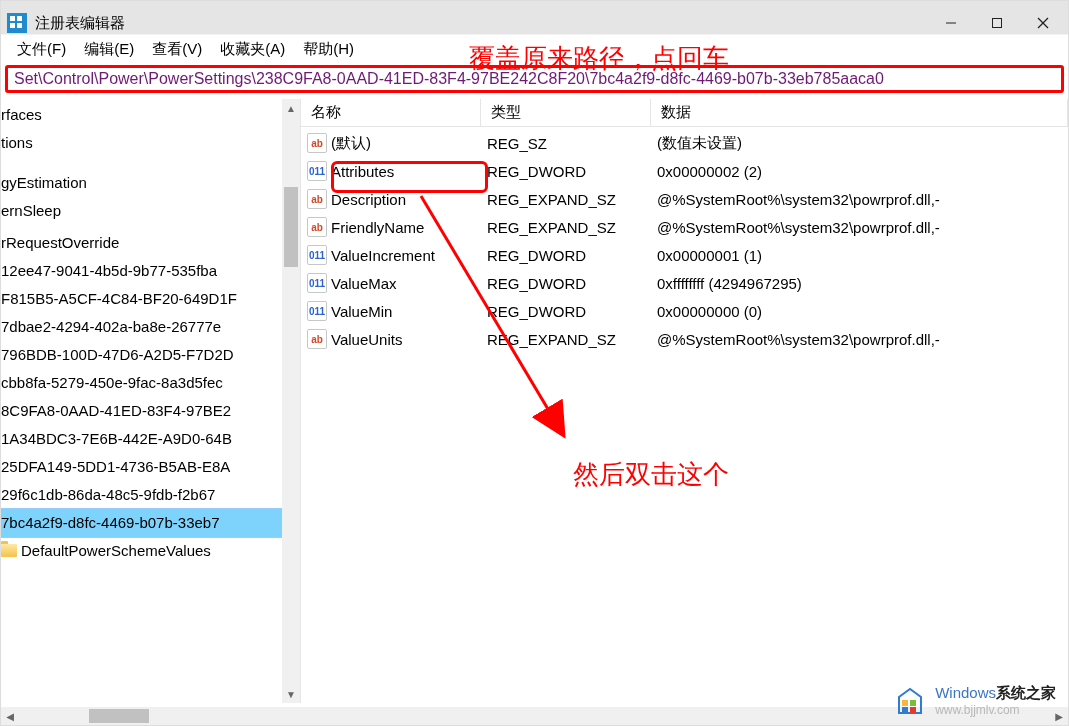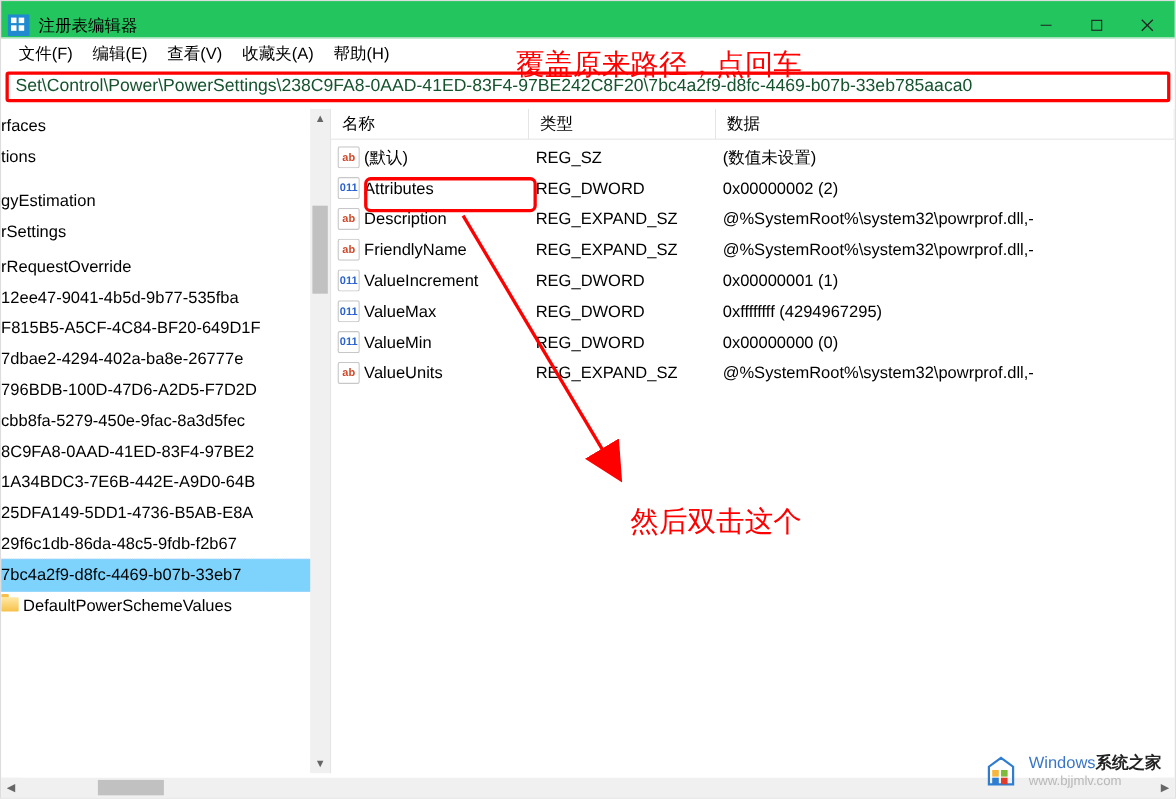--- a/index.html
+++ b/index.html
@@ -13,21 +13,21 @@
     position: relative;
     overflow: hidden;
     border: 1px solid #ddd;
   }
   
   .titlebar {
     height: 34px;
     display: flex;
     align-items: center;
     padding: 11px 2px 0 6px;
-    background: #22c55e;
+    background: #e5e5e5;
     border-bottom: 1px solid #f3f3f3;
   }
   .titlebar .app-icon {
     width: 20px; height: 20px;
     margin-right: 8px;
     display: inline-block;
   }
   .titlebar .title-text { flex: 1; font-size: 15px; }
   .win-btn {
     width: 46px; height: 100%;
@@ -55,21 +55,21 @@
     border: 3px solid #ff0000;
     border-radius: 3px;
     padding: 2px 6px;
     font-size: 16px;
     white-space: nowrap;
     overflow: hidden;
     background: #fff;
     height: 28px;
     display: flex;
     align-items: center;
-    color: #14532d;
+    color: #701a75;
   }
   
   .content {
     display: flex;
     height: calc(100% - 34px - 28px - 38px - 20px);
     position: relative;
   }
   .tree-pane {
     width: 300px;
     border-right: 1px solid #e5e5e5;
@@ -261,21 +261,21 @@
 <div class="content">
 
   <div class="tree-pane">
     <div class="tree-inner" id="tree-inner">
         <div><span>rfaces</span></div>
         <div><span>tions</span></div>
         <div><span></span></div>
         <div><span></span></div>
         <div><span></span></div>
         <div><span>gyEstimation</span></div>
-        <div><span>rSettings</span></div>
+        <div><span>ernSleep</span></div>
         <div><span></span></div>
         <div><span>rRequestOverride</span></div>
         <div><span>12ee47-9041-4b5d-9b77-535fba</span></div>
         <div><span>F815B5-A5CF-4C84-BF20-649D1F</span></div>
         <div><span>7dbae2-4294-402a-ba8e-26777e</span></div>
         <div><span>796BDB-100D-47D6-A2D5-F7D2D</span></div>
         <div><span>cbb8fa-5279-450e-9fac-8a3d5fec</span></div>
         <div><span>8C9FA8-0AAD-41ED-83F4-97BE2</span></div>
         <div><span>1A34BDC3-7E6B-442E-A9D0-64B</span></div>
         <div><span>25DFA149-5DD1-4736-B5AB-E8A</span></div>

